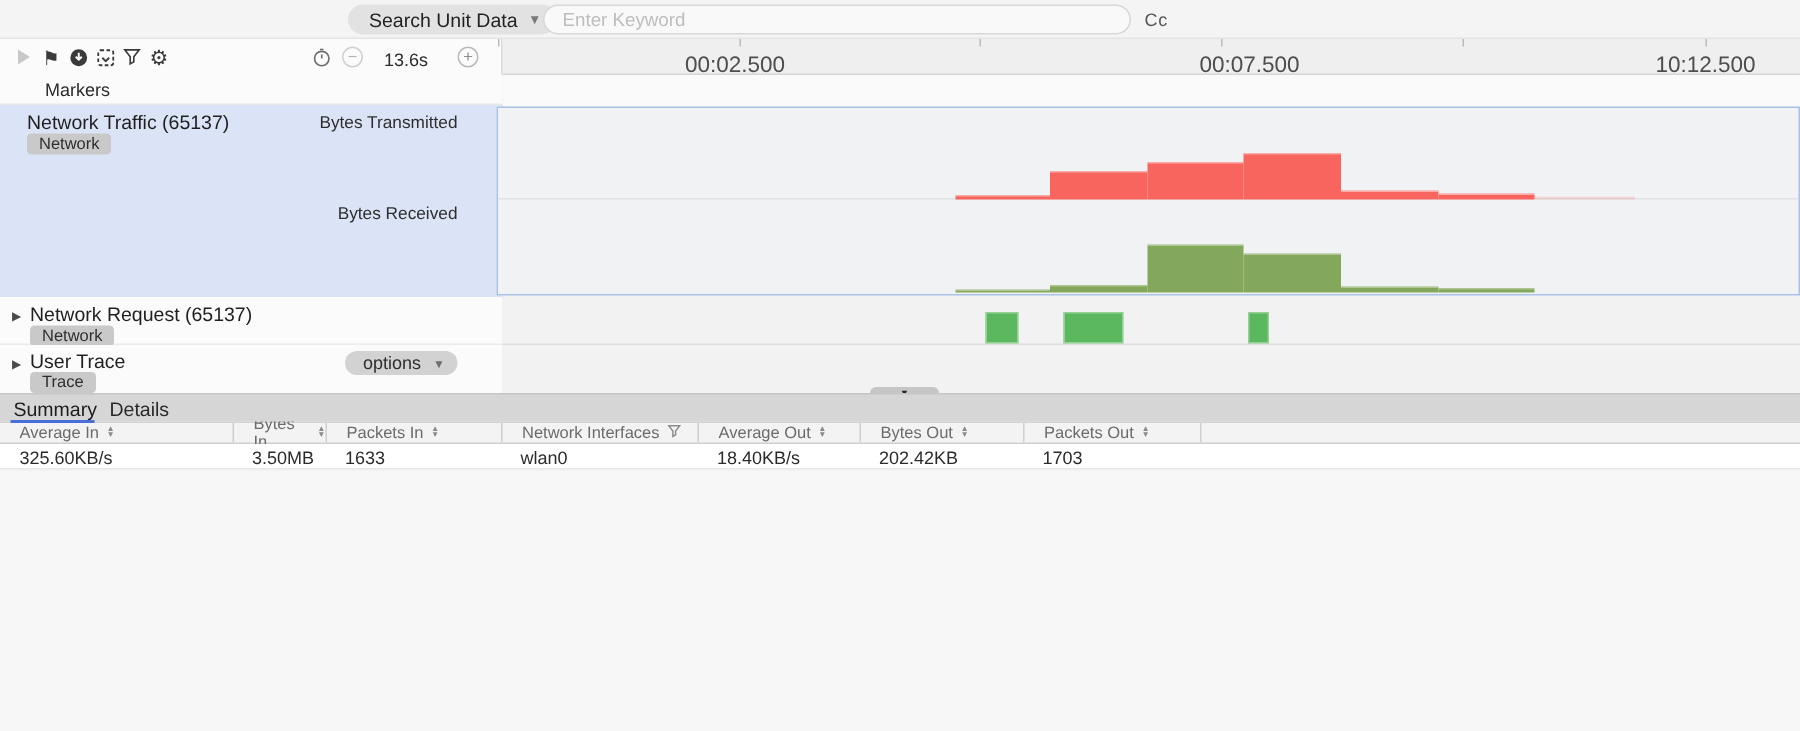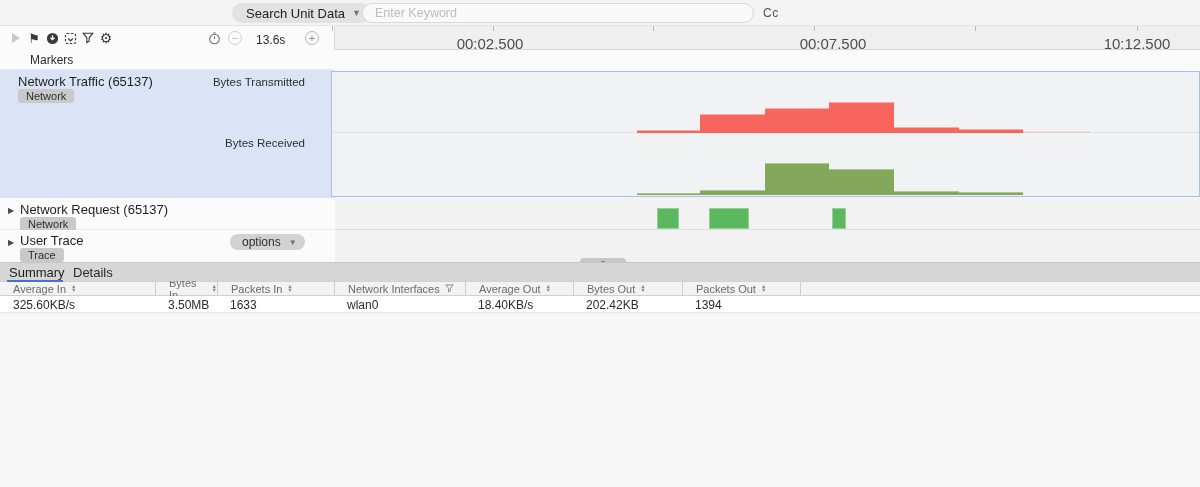--- a/index.html
+++ b/index.html
@@ -277,18 +277,18 @@
     <div class="tab-underline"></div>
   </div>
 
   <div class="abs trow">
     <div class="td" style="left:0;">325.60KB/s</div>
     <div class="td" style="left:155px;">3.50MB</div>
     <div class="td" style="left:217px;">1633</div>
     <div class="td" style="left:334px;">wlan0</div>
     <div class="td" style="left:465px;">18.40KB/s</div>
     <div class="td" style="left:573px;">202.42KB</div>
-    <div class="td" style="left:682px;">1394</div>
+    <div class="td" style="left:682px;">1703</div>
   </div>
 
   <div class="abs below-fill"></div>
 
 </div>
 
 </body></html>

